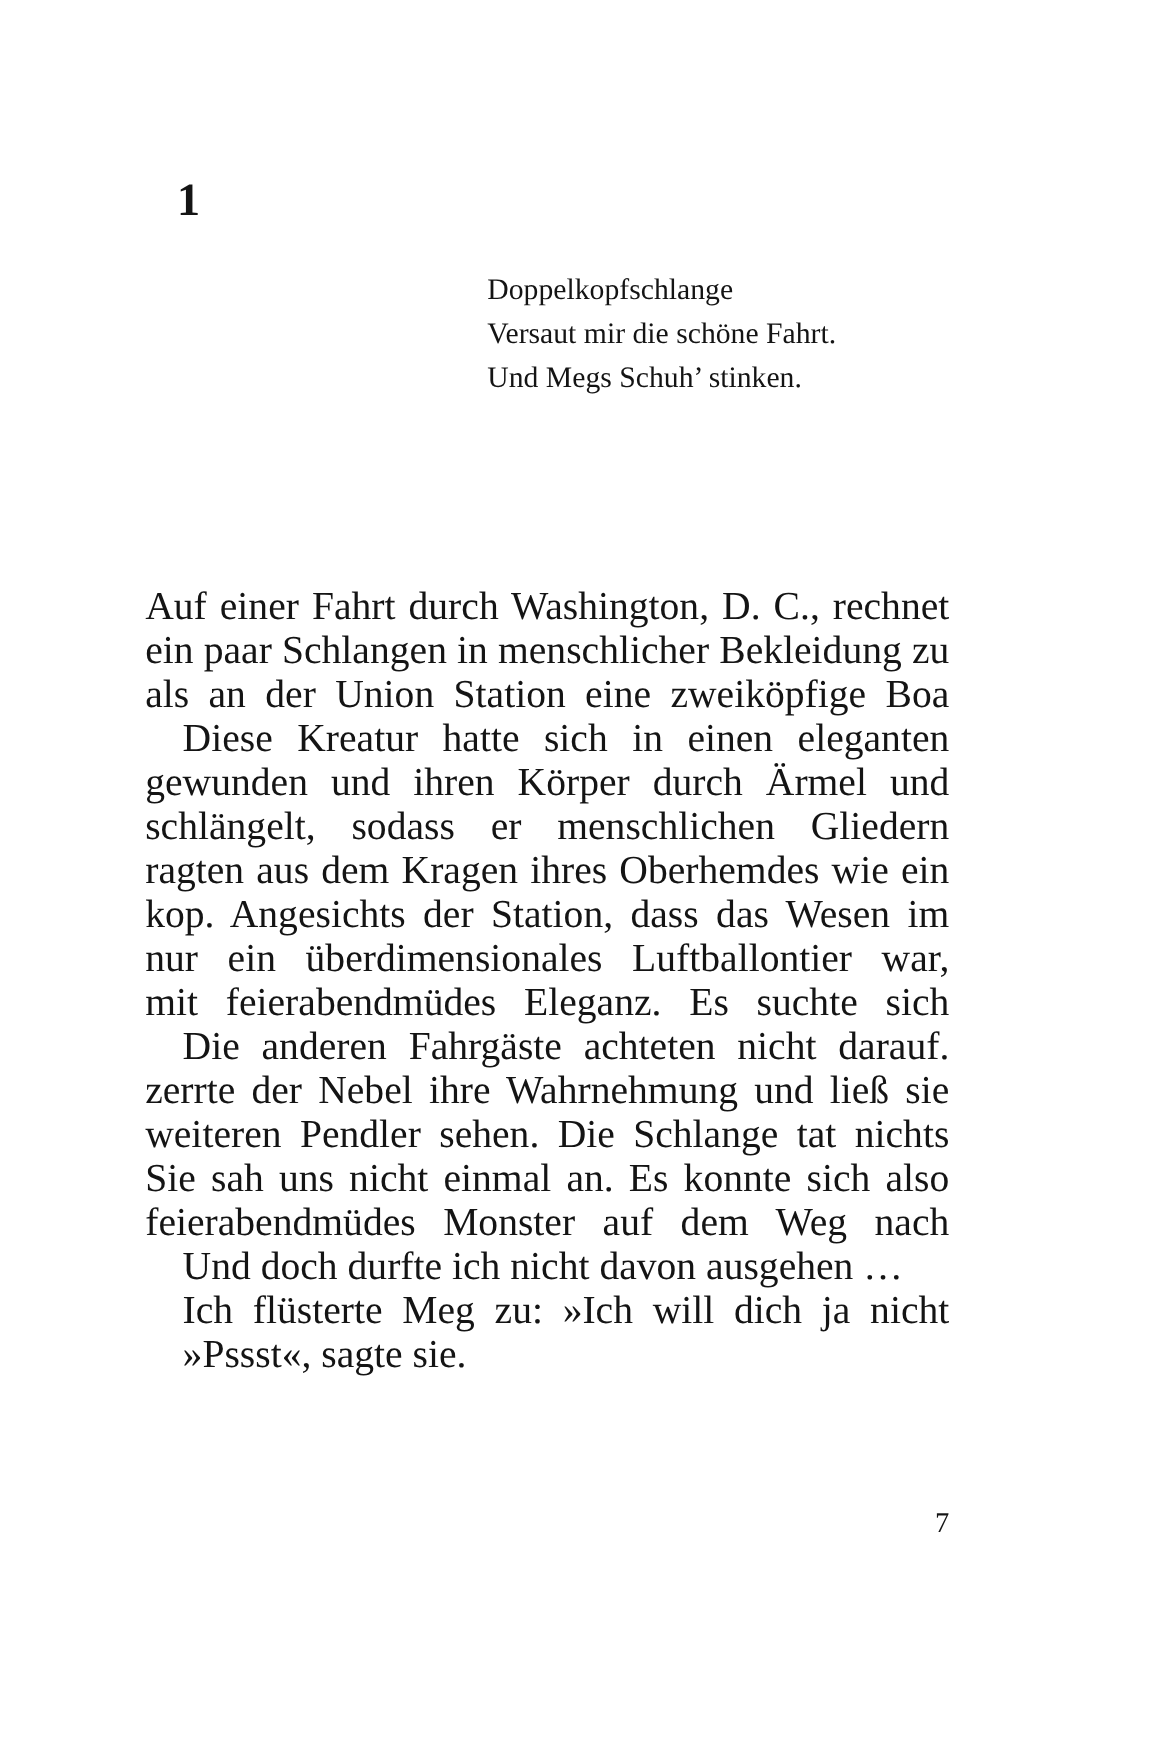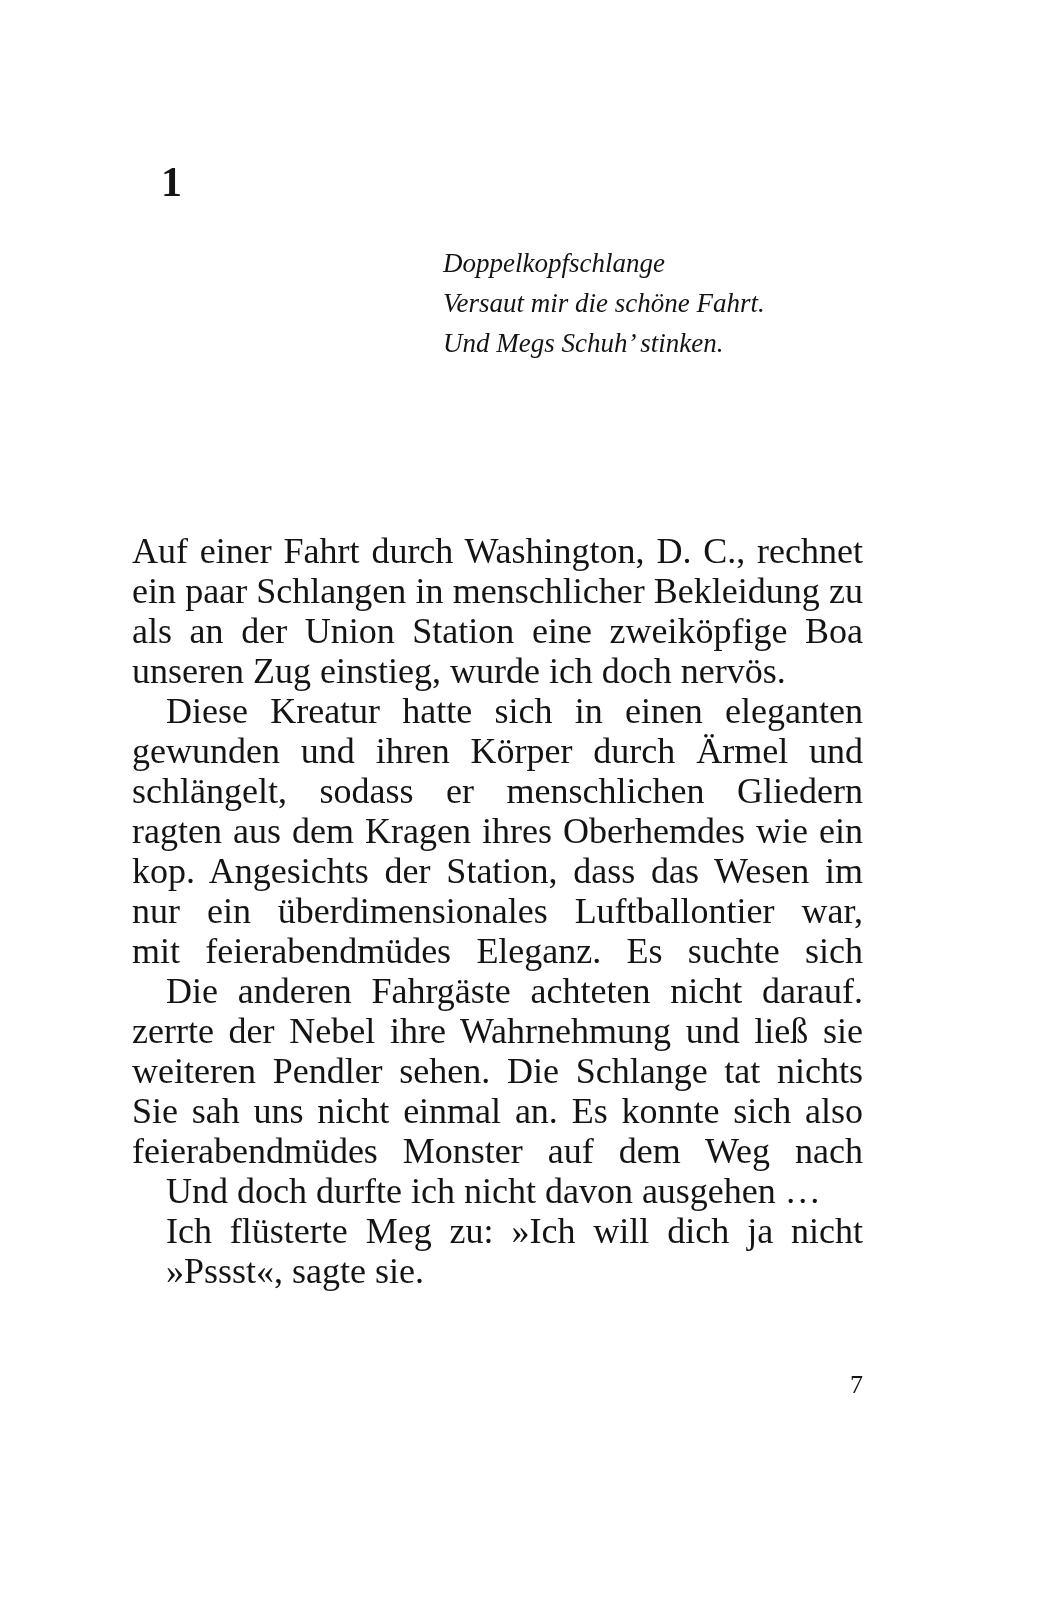--- a/index.html
+++ b/index.html
@@ -19,21 +19,20 @@
     left: 161px;
     top: 158px;
     font-size: 42px;
     font-weight: 600;
     letter-spacing: 1px;
   }
   .epigraph {
     position: absolute;
     left: 443px;
     top: 243px;
-    font-style: italic;
     font-size: 27px;
     line-height: 40px;
     white-space: nowrap;
   }
   .body-text {
     position: absolute;
     left: 132px;
     top: 531px;
     width: 731px;
     font-size: 36px;
@@ -70,21 +69,20 @@
       <div>Doppelkopfschlange</div>
       <div>Versaut mir die schöne Fahrt.</div>
       <div>Und Megs Schuh’ stinken.</div>
     </div>
 
   <div class="body-text">
       <div class="para">
         <div class="line">Auf einer Fahrt durch Washington, D. C., rechnet man ja damit,</div>
         <div class="line">ein paar Schlangen in menschlicher Bekleidung zu sehen. Aber</div>
         <div class="line">als an der Union Station eine zweiköpfige Boa constrictor in</div>
-        <div class="line last">unseren Zug einstieg, wurde ich doch nervös.</div>
       </div>
       <div class="para indent">
         <div class="line">Diese Kreatur hatte sich in einen eleganten blauen Megs</div>
         <div class="line">gewunden und ihren Körper durch Ärmel und Hosenbeine ge-</div>
         <div class="line">schlängelt, sodass er menschlichen Gliedern ähnelte. Zwei Köpfe</div>
         <div class="line">ragten aus dem Kragen ihres Oberhemdes wie ein Doppelperis-</div>
         <div class="line">kop. Angesichts der Station, dass das Wesen im Grunde doch</div>
         <div class="line">nur ein überdimensionales Luftballontier war, bewegte es sich</div>
         <div class="line">mit feierabendmüdes Eleganz. Es suchte sich einen Platz am ande-</div>
       </div>

